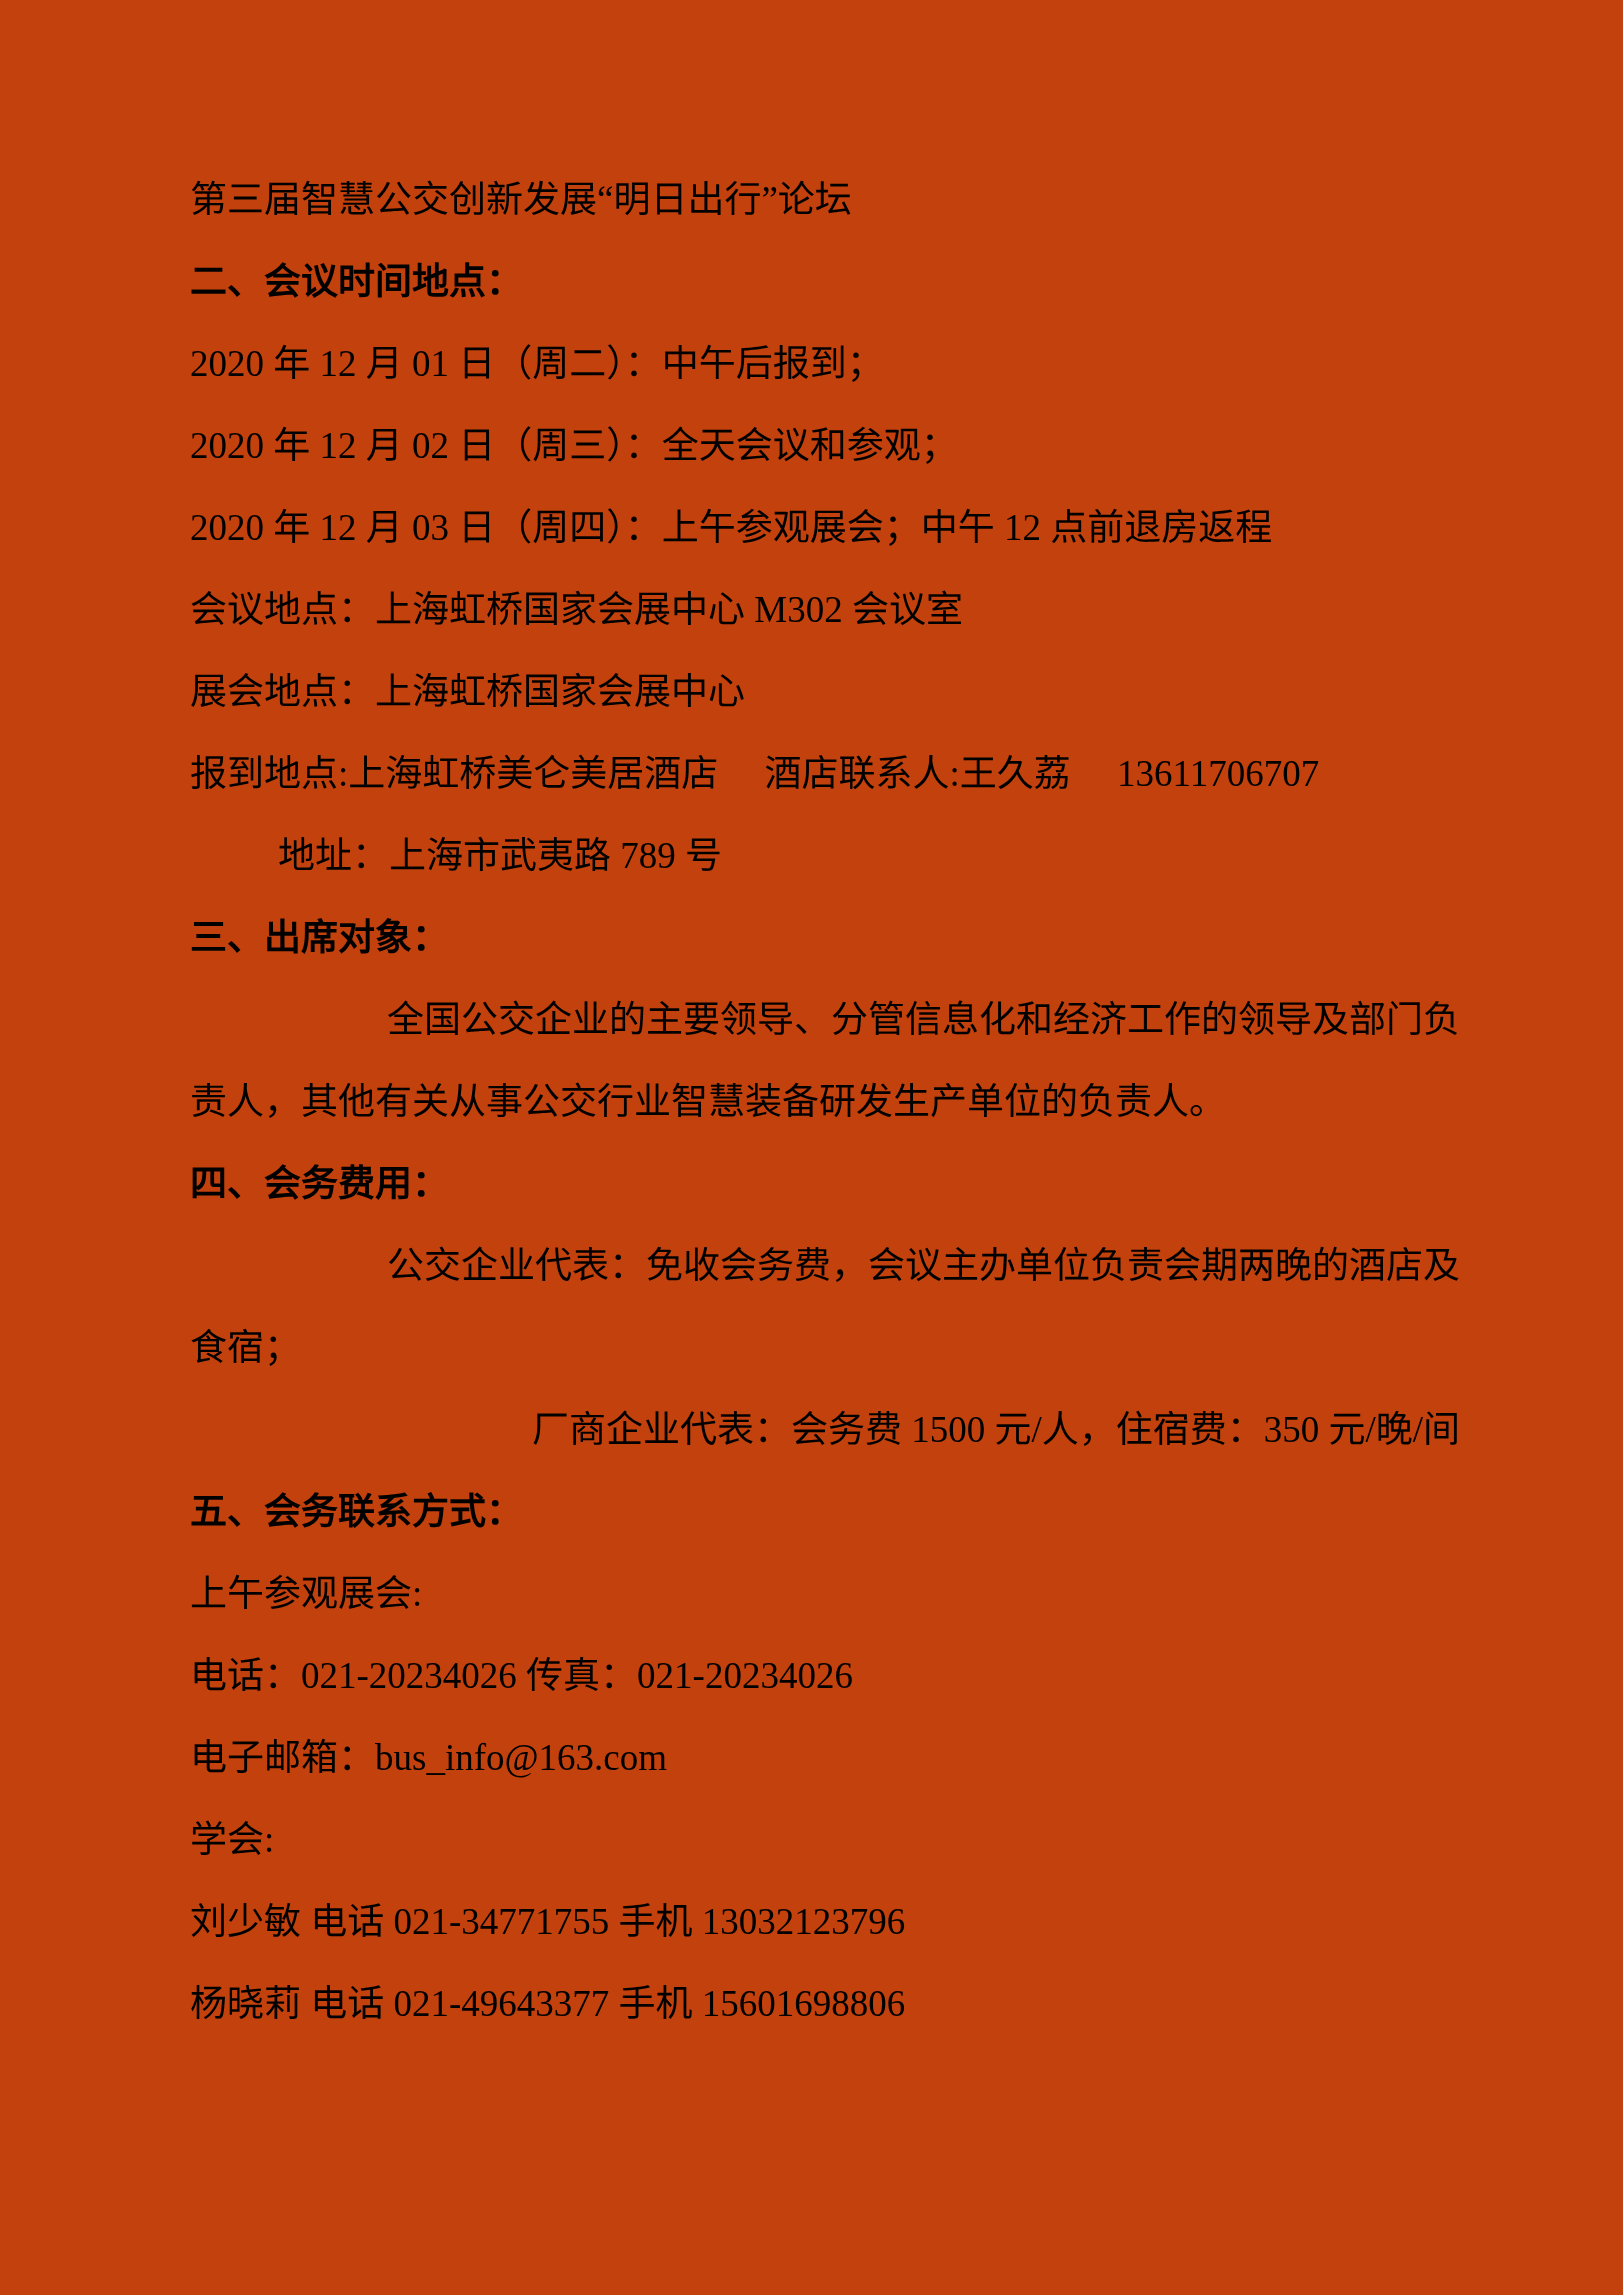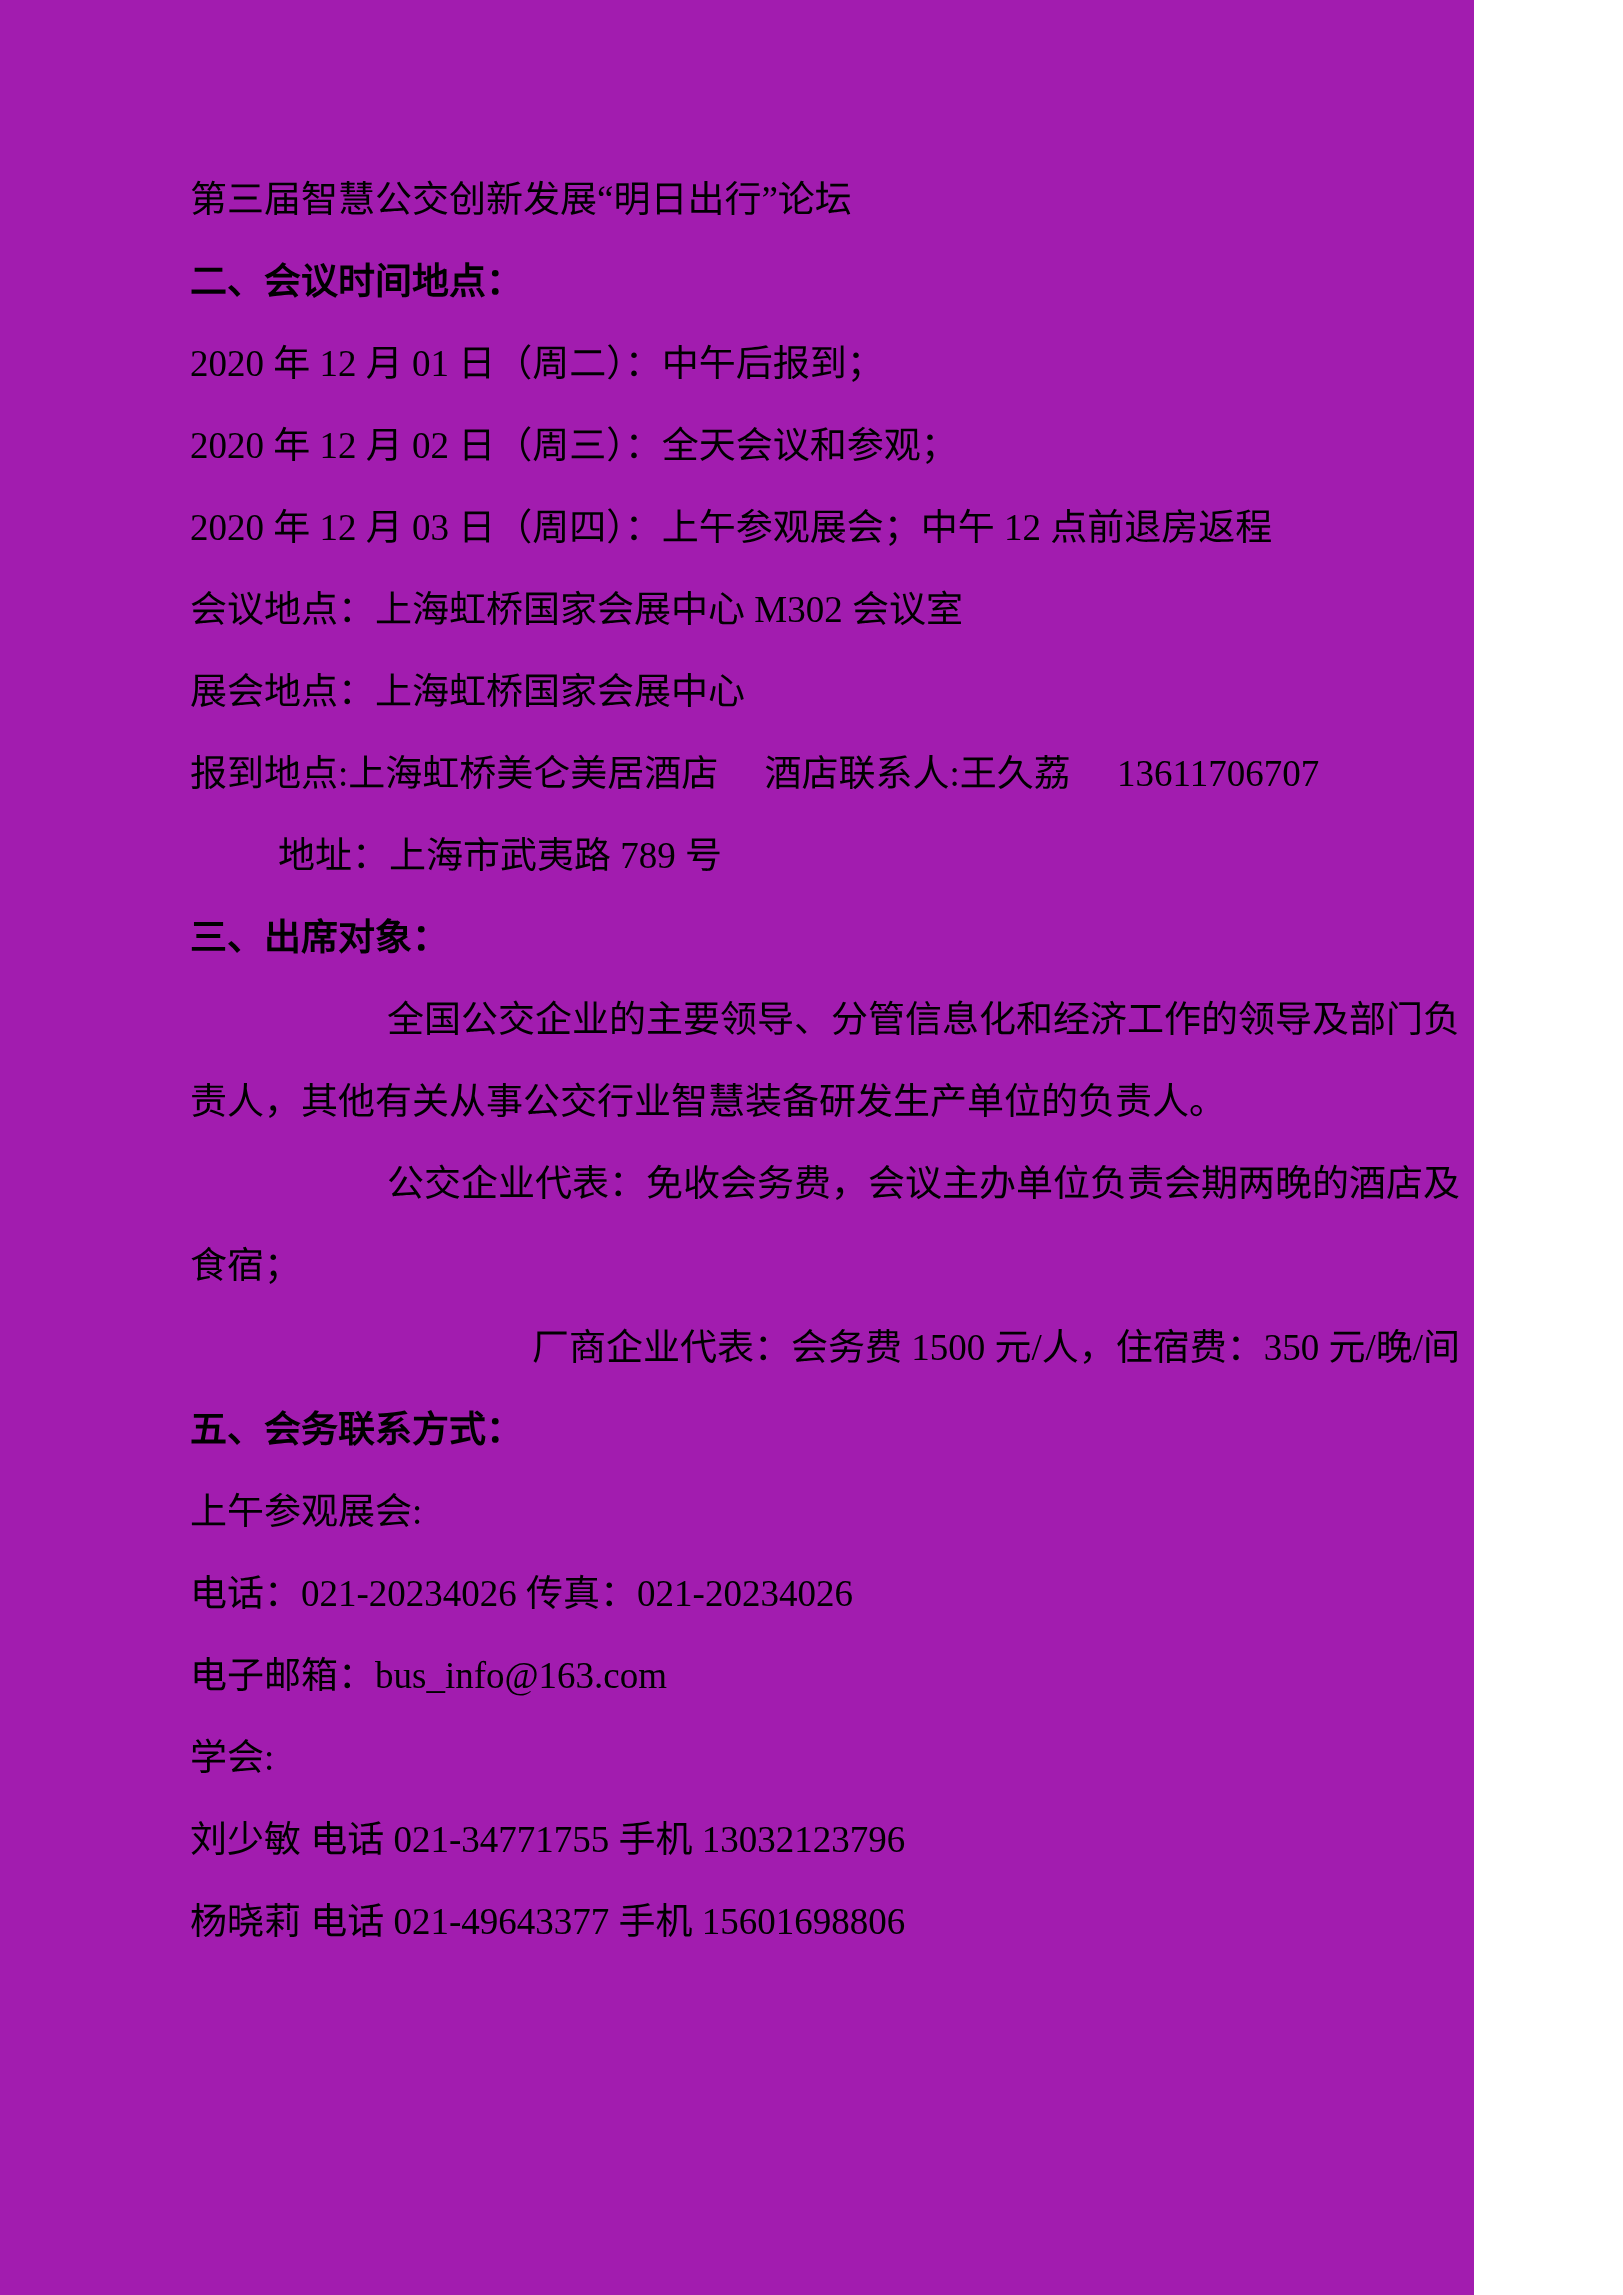--- a/index.html
+++ b/index.html
@@ -1,20 +1,20 @@
 <!DOCTYPE html>
 <html lang="zh-CN" style="font-size:10.5px"><head>
 <meta charset="utf-8">
 <style>
   html,body{margin:0;padding:0;background:#ffffff;}
   .page{
     position:relative;
-    width:1474px;
+    width:1623px;
     height:2295px;
-    background:#a21caf;
+    background:#c2410c;
     color:#000000;
     font-family:"Liberation Serif","DejaVu Serif",serif;
     font-size:37px;
     line-height:82px;
     overflow:hidden;
   }
   .content{
     position:absolute;
     left:190px;
     top:159px;
@@ -38,20 +38,21 @@
     <div class="line">2020 年 12 月 01 日（周二）：中午后报到；</div>
     <div class="line">2020 年 12 月 02 日（周三）：全天会议和参观；</div>
     <div class="line">2020 年 12 月 03 日（周四）：上午参观展会；中午 12 点前退房返程</div>
     <div class="line">会议地点：上海虹桥国家会展中心 M302 会议室</div>
     <div class="line">展会地点：上海虹桥国家会展中心</div>
     <div class="line">报到地点:上海虹桥美仑美居酒店　 酒店联系人:王久荔 　13611706707</div>
     <div class="line indaddr">地址：上海市武夷路 789 号</div>
     <div class="line bold">三、出席对象：</div>
     <div class="line ind2">全国公交企业的主要领导、分管信息化和经济工作的领导及部门负</div>
     <div class="line">责人，其他有关从事公交行业智慧装备研发生产单位的负责人。</div>
+    <div class="line bold">四、会务费用：</div>
     <div class="line ind2">公交企业代表：免收会务费，会议主办单位负责会期两晚的酒店及</div>
     <div class="line">食宿；</div>
     <div class="line ind2">厂商企业代表：会务费 1500 元/人，住宿费：350 元/晚/间</div>
     <div class="line bold">五、会务联系方式：</div>
     <div class="line">上午参观展会:</div>
     <div class="line">电话：021-20234026 传真：021-20234026</div>
     <div class="line">电子邮箱：bus_info@163.com</div>
     <div class="line">学会:</div>
     <div class="line">刘少敏 电话 021-34771755 手机 13032123796</div>
     <div class="line">杨晓莉 电话 021-49643377 手机 15601698806</div>

